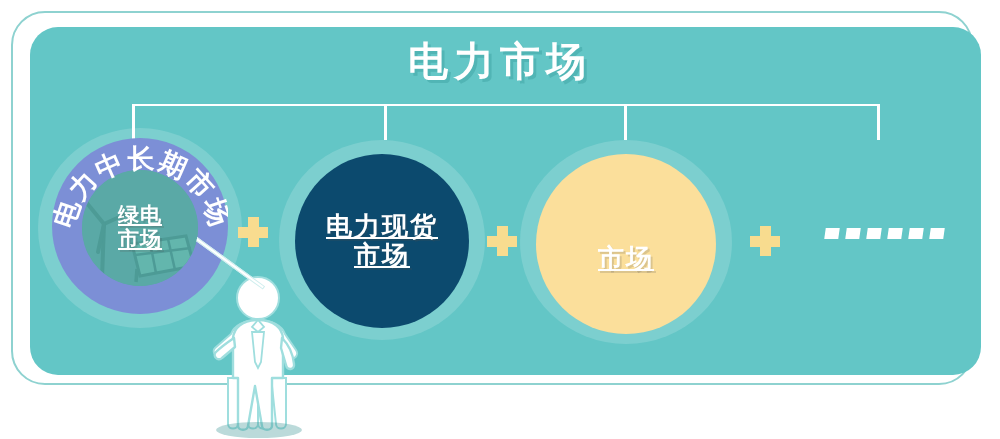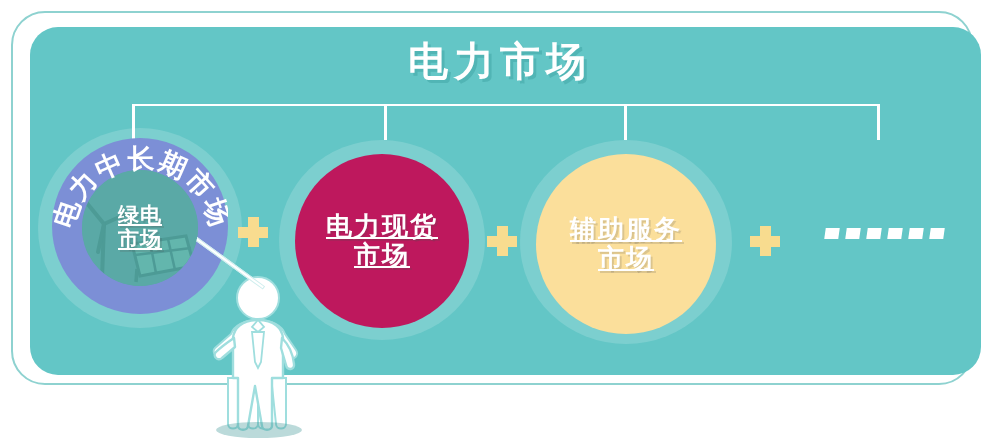--- a/index.html
+++ b/index.html
@@ -41,21 +41,21 @@
   .n1-ring{left:4px;top:2px;width:176px;height:176px;background:#7c8fd6;}
   .n1-inner{left:34px;top:34px;width:116px;height:116px;background:#5aa9a6;overflow:hidden;}
   .n1-inner .lbl{font-size:21px;letter-spacing:1px;position:relative;z-index:4;}
   .curved{position:absolute;left:4px;top:2px;width:176px;height:176px;z-index:5;}
   .curved text{fill:#ffffff;font-size:27px;font-weight:bold;letter-spacing:2px;
     font-family:"DejaVu Sans","Liberation Sans",sans-serif;}
 
   
   .node2{left:287px;top:146px;width:190px;height:190px;}
   .n2-glow{left:-8px;top:-6px;width:206px;height:200px;}
-  .n2-disc{left:8px;top:8px;width:174px;height:174px;background:#be185d;}
+  .n2-disc{left:8px;top:8px;width:174px;height:174px;background:#0c4a6e;}
   .n2-disc .lbl{font-size:26px;}
 
   
   .node3{left:528px;top:146px;width:196px;height:196px;}
   .n3-glow{left:-8px;top:-6px;width:212px;height:204px;}
   .n3-disc{left:8px;top:8px;width:180px;height:180px;background:#fbdf9b;}
   .n3-disc .lbl{font-size:26px;}
 
   
   .plus{position:absolute;width:30px;height:30px;}
@@ -160,21 +160,21 @@
 
   <div class="plus" style="left:487px;top:226px;">
     <i class="h"></i>
       <i class="v"></i>
   </div>
 
   <div class="node node3">
     <div class="glow n3-glow"></div>
     <div class="disc n3-disc">
       <div class="lbl">
-        <span>辅助服务</span><br>
+        <br>
         <span>市场</span>
       </div>
     </div>
   </div>
 
   <div class="plus" style="left:750px;top:226px;">
     <i class="h"></i>
       <i class="v"></i>
   </div>
 

